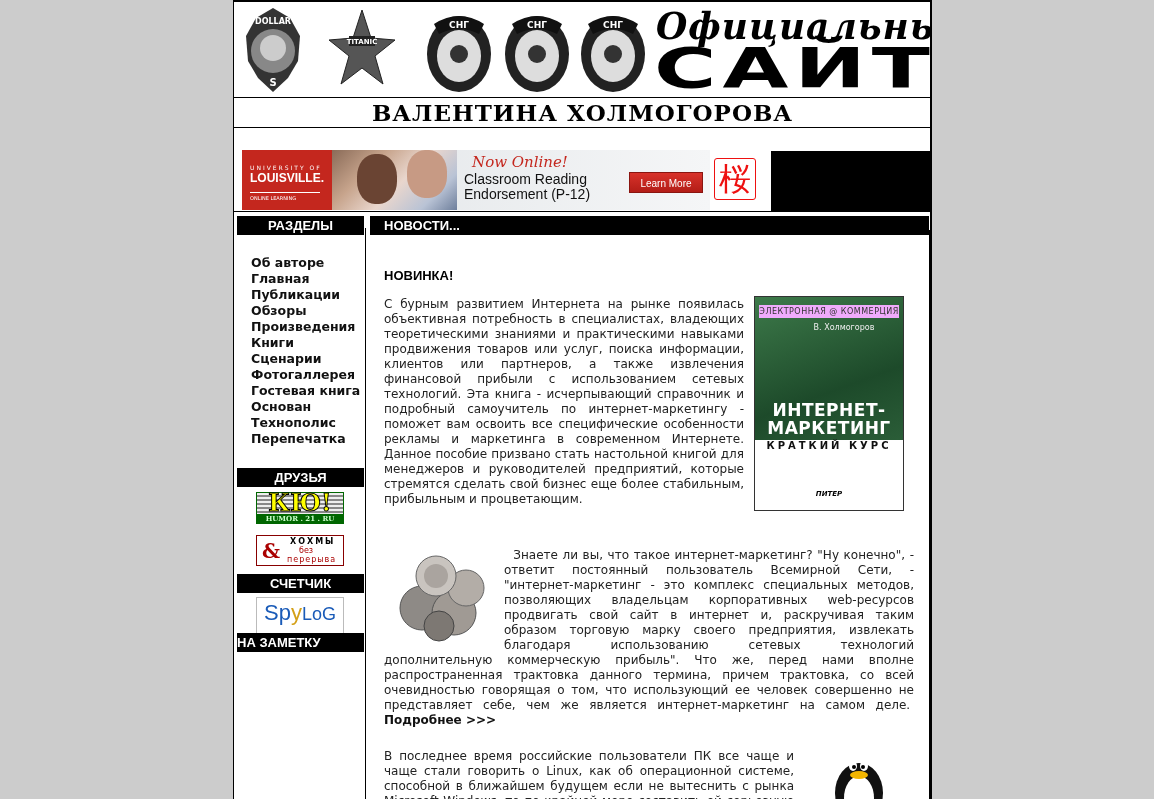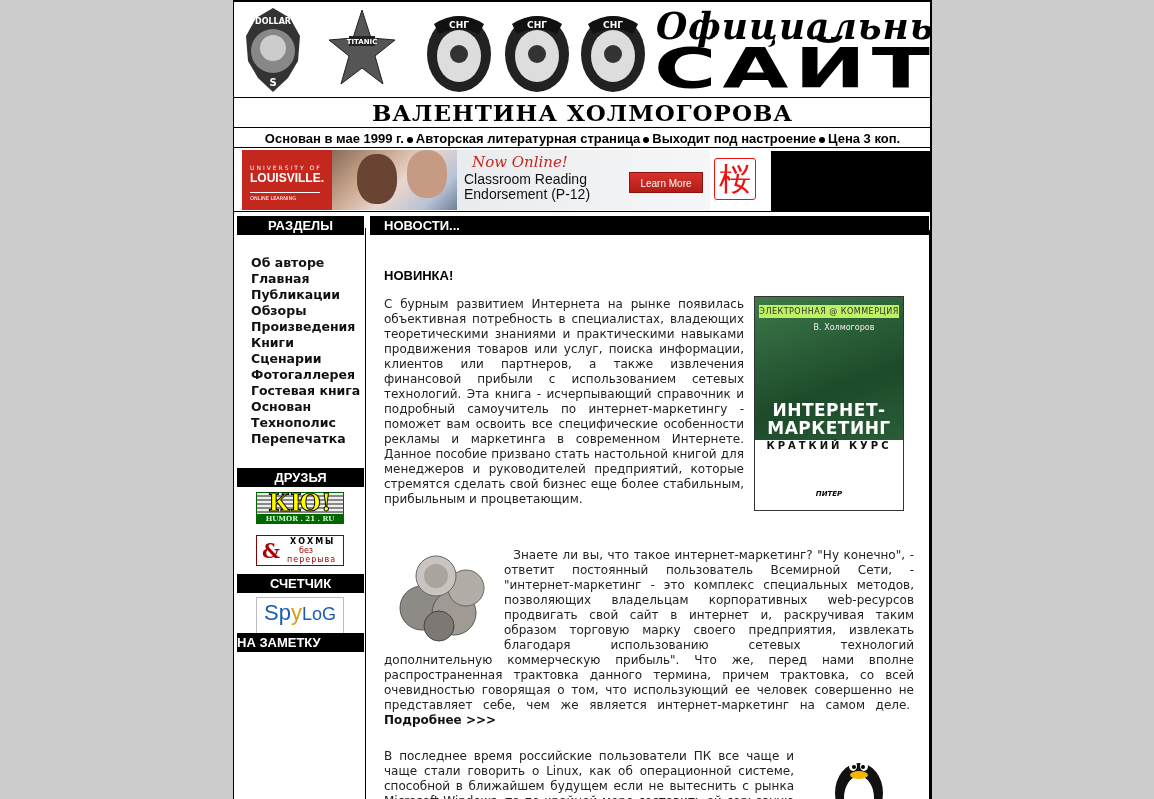--- a/index.html
+++ b/index.html
@@ -44,21 +44,21 @@
   #hohmy .t2 { position:absolute; left:42px; top:10px; font-size:8px; color:#a00; }
   #hohmy .t3 { position:absolute; left:30px; top:19px; font-size:8px; color:#a00; letter-spacing:1px; }
   #spylog { top:597px; height:46px; border:1px solid #bbb; background:#fff; text-align:center; font-family:"Liberation Sans", sans-serif; font-size:22px; line-height:30px; color:#1a5bb8; }
   #spylog .y { color:#d4a017; }
   
   .content-text { position:absolute; font-family:"DejaVu Sans", sans-serif; font-size:12px; line-height:15px; color:#222; text-align:justify; }
   #novinka-title { position:absolute; left:150px; top:268px; font-family:"Liberation Sans", sans-serif; font-weight:bold; font-size:13px; }
   #p1 { left:150px; top:297px; width:360px; }
   #book { position:absolute; left:520px; top:296px; width:150px; height:215px; border:1px solid #333; box-sizing:border-box; background:#fff; overflow:hidden; }
   #book .green { position:absolute; left:0; top:0; width:100%; height:150px; background:linear-gradient(160deg,#3d7a4a,#1d4a2a 60%,#2c5f39); }
-  #book .topband { position:absolute; left:4px; top:8px; width:140px; height:13px; background:#bef264; color:#333; font-size:8px; line-height:13px; text-align:center; letter-spacing:0.5px; }
+  #book .topband { position:absolute; left:4px; top:8px; width:140px; height:13px; background:#f0abfc; color:#333; font-size:8px; line-height:13px; text-align:center; letter-spacing:0.5px; }
   #book .author { position:absolute; left:15px; top:26px; width:100%; text-align:center; color:#eee; font-size:8px; }
   #book .title { position:absolute; left:0; top:104px; width:100%; text-align:center; color:#fff; font-weight:bold; font-size:17px; line-height:18px; font-family:"DejaVu Sans", sans-serif; letter-spacing:0.5px; }
   #book .sub { position:absolute; left:0; top:143px; width:100%; text-align:center; color:#111; font-weight:bold; font-size:10px; letter-spacing:3px; background:#fff; }
   #book .pub { position:absolute; left:0; top:193px; width:100%; text-align:center; font-size:7px; font-style:italic; font-weight:bold; }
   #coins { position:absolute; left:160px; top:548px; width:95px; height:95px; }
   #p2 { left:150px; top:548px; width:530px; }
   #p2 .float-space { float:left; width:120px; height:105px; }
   #more-link { font-weight:bold; color:#111; text-decoration:none; font-family:"DejaVu Sans", sans-serif; cursor:pointer; }
   #p3 { left:150px; top:749px; width:410px; }
   #tux { position:absolute; left:590px; top:748px; width:70px; height:60px; }
@@ -101,23 +101,20 @@
       <path d="M10 18 Q35 2 60 18 L55 28 Q35 18 15 28 Z" fill="#111"></path>
       <text x="35" y="22" font-size="9" fill="#fff" text-anchor="middle" font-weight="bold">СНГ</text>
       <circle cx="35" cy="48" r="9" fill="#333"></circle>
     </svg>
     <div class="site-word1">Официальный</div>
     <div class="site-word2">САЙТ</div>
   </div>
 
   <div id="author">ВАЛЕНТИНА ХОЛМОГОРОВА</div>
 
-  <div id="tagline">
-    <span>Основан в мае 1999 г.</span><span class="sep"></span><span>Авторская литературная страница</span><span class="sep"></span><span>Выходит под настроение</span><span class="sep"></span><span>Цена 3 коп.</span>
-  </div>
 
   <div id="ad">
     <div class="uofl">
       <div class="t1">UNIVERSITY OF</div>
       <div class="t2">LOUISVILLE.</div>
       <div class="t3">ONLINE LEARNING</div>
     </div>
     <div class="photo"></div>
     <div class="head1"></div>
     <div class="head2"></div>

